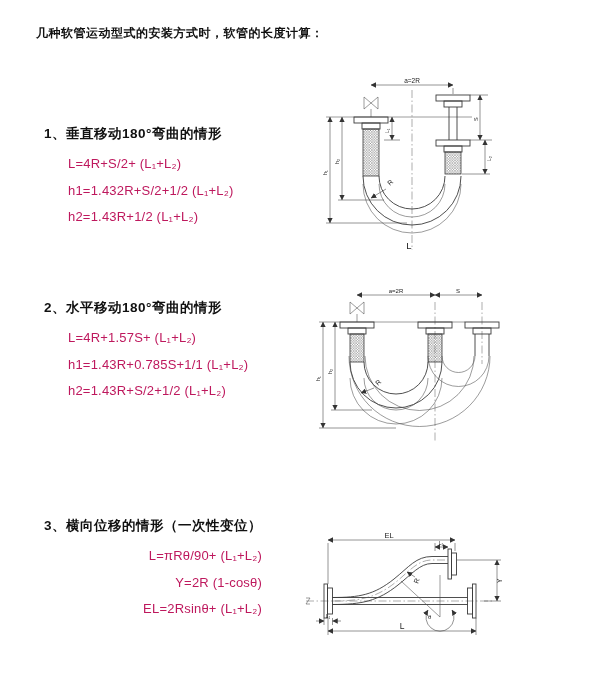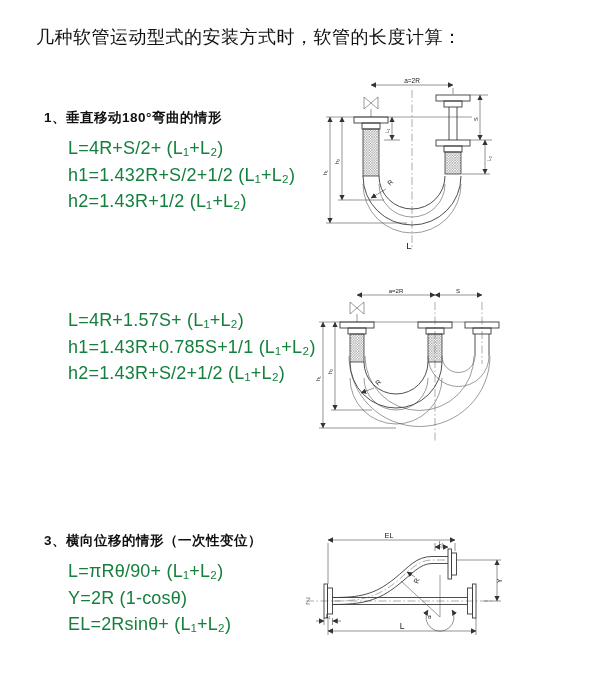--- a/index.html
+++ b/index.html
@@ -6,36 +6,36 @@
   body{
     width:600px;height:675px;
     background:#ffffff;
     font-family:"Liberation Sans", sans-serif;
     color:#1a1a1a;
     position:relative;
     overflow:hidden;
   }
   .page-title{
     position:absolute;left:36px;top:25px;
-    font-size:18px;font-weight:400;letter-spacing:0.5px;
+    font-size:12px;font-weight:700;letter-spacing:0.5px;
     color:#111;
   }
   .section{position:absolute;left:44px;}
   .section-heading{
     font-size:13.5px;font-weight:700;line-height:18px;color:#111;
     letter-spacing:0.5px;
   }
   .formulas{margin:8px 0 0 24px;}
   .formula{
-    font-size:18px;line-height:26.5px;color:#15803d;
+    font-size:13px;line-height:26.5px;color:#be185d;
     white-space:pre;letter-spacing:0.2px;
   }
-  #sec1{top:109px;}
+  #sec1{top:125px;}
   #sec2{top:299px;}
-  #sec3{top:532px;}
+  #sec3{top:517px;text-align:right;}
   .diagram{position:absolute;}
   #dia1{left:312px;top:72px;width:248px;height:192px;}
   #dia2{left:312px;top:286px;width:258px;height:162px;}
   #dia3{left:304px;top:527px;width:210px;height:125px;}
   svg{display:block;}
   svg text{font-family:"Liberation Sans", sans-serif;fill:#222;}
   .s{stroke:#3b3b3b;stroke-width:0.9;fill:none;}
   .thin{stroke:#4a4a4a;stroke-width:0.55;fill:none;}
   .dim{stroke:#3b3b3b;stroke-width:0.55;fill:none;}
   .cl{stroke:#5a5a5a;stroke-width:0.5;fill:none;stroke-dasharray:8 2.5 1.5 2.5;}
@@ -49,20 +49,21 @@
 <div class="section" id="sec1">
   <div class="section-heading">1、垂直移动180°弯曲的情形</div>
   <div class="formulas">
     <div class="formula">L=4R+S/2+ (L₁+L₂)</div>
     <div class="formula">h1=1.432R+S/2+1/2 (L₁+L₂)</div>
     <div class="formula">h2=1.43R+1/2 (L₁+L₂)</div>
   </div>
 </div>
 
 <div class="section" id="sec2">
+  <div class="section-heading">2、水平移动180°弯曲的情形</div>
   <div class="formulas">
     <div class="formula">L=4R+1.57S+ (L₁+L₂)</div>
     <div class="formula">h1=1.43R+0.785S+1/1 (L₁+L₂)</div>
     <div class="formula">h2=1.43R+S/2+1/2 (L₁+L₂)</div>
   </div>
 </div>
 
 <div class="section" id="sec3">
   <div class="section-heading">3、横向位移的情形（一次性变位）</div>
   <div class="formulas">

